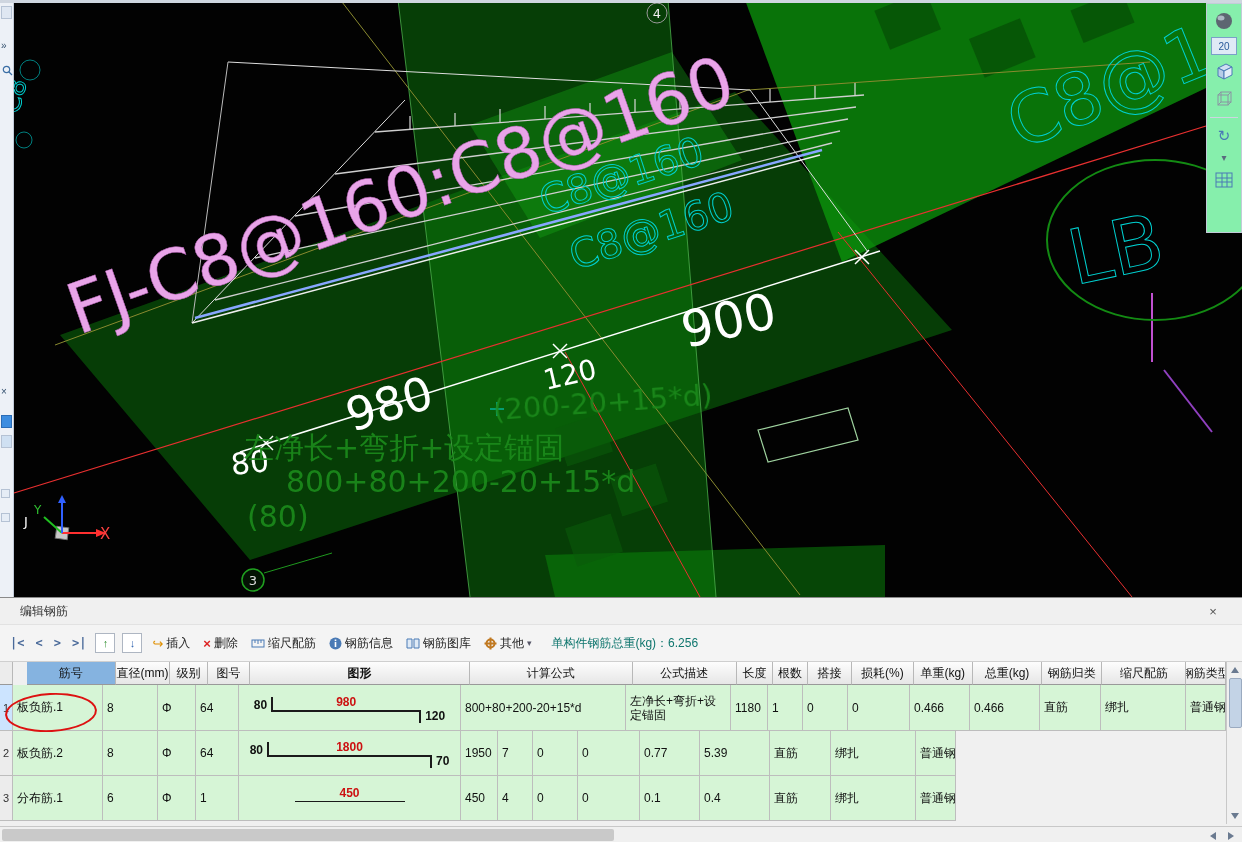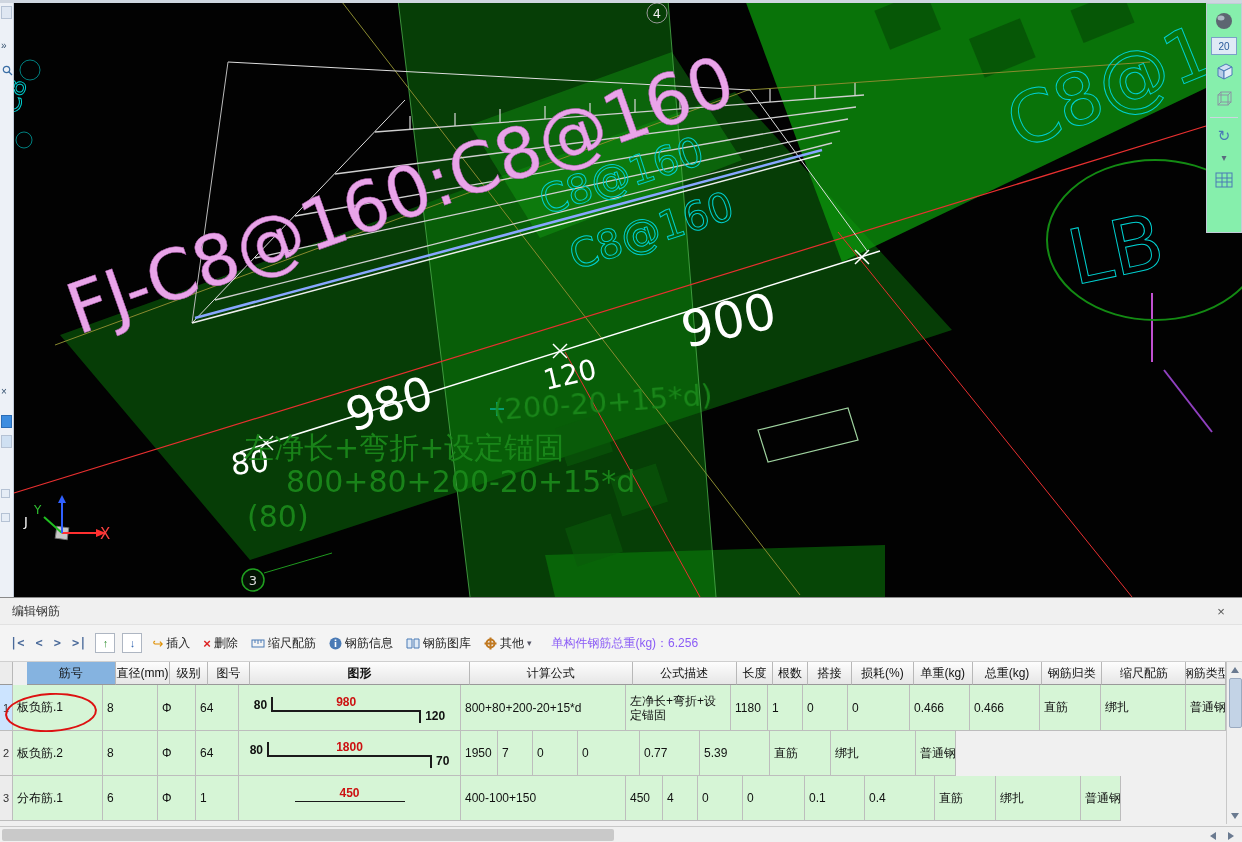--- a/index.html
+++ b/index.html
@@ -22,34 +22,34 @@
   .rt-btn{width:26px;height:24px;display:flex;align-items:center;justify-content:center;
           border-radius:3px;cursor:pointer;color:#4a7ab5;font-size:15px;}
   .rt-zoom{width:24px;height:16px;border:1px solid #7aa0c8;background:#dfeaf6;color:#2a5a9a;
            font-size:10px;display:flex;align-items:center;justify-content:center;}
   .rt-sep{width:28px;height:1px;background:#cdd5e0;margin:2px 0;}
   .rt-caret{height:12px;font-size:10px;color:#5a6a7e;}
 
   
   .bottom-panel{position:absolute;left:0;top:597px;width:1242px;height:245px;background:#f0f0f0;
                 border-top:1px solid #8a8a8a;z-index:10;}
-  .panel-titlebar{height:26px;display:flex;align-items:center;padding:0 12px;font-size:12px;color:#333;}
+  .panel-titlebar{height:26px;display:flex;align-items:center;padding:0 20px;font-size:12px;color:#333;}
   .panel-close{margin-left:auto;width:18px;height:16px;display:flex;align-items:center;
                justify-content:center;color:#555;font-size:13px;cursor:pointer;}
   .panel-toolbar{height:36px;display:flex;align-items:center;padding:0 8px;gap:7px;font-size:12px;
                  color:#222;border-top:1px solid #e2e2e2;border-bottom:1px solid #cfcfcf;background:#f4f4f4;}
   .navbtn{color:#4a6a9a;font-weight:bold;font-family:"DejaVu Sans Mono",monospace;font-size:12px;
           padding:1px 2px;cursor:pointer;}
   .boxbtn{width:18px;height:18px;border:1px solid #aeb6c2;background:#fff;display:flex;
           align-items:center;justify-content:center;font-size:11px;cursor:pointer;}
   .up-ic{color:#2f8f2f;} .down-ic{color:#2f63b0;}
   .tool-item{display:flex;align-items:center;gap:3px;padding:2px 3px;cursor:pointer;white-space:nowrap;}
   .ic-insert{color:#e09000;font-size:13px;}
   .ic-del{color:#d22;font-weight:bold;font-size:13px;}
-  .total-weight{margin-left:10px;color:#8b5cf6;}
+  .total-weight{margin-left:10px;color:#0f766e;}
 
   
   .grid{position:absolute;left:0;top:64px;width:1226px;}
   .grid-header{display:flex;}
   .gh{height:23px;display:flex;align-items:center;justify-content:center;font-size:12px;color:#111;
       border-right:1px solid #b8b8b8;border-bottom:1px solid #999;
       background:linear-gradient(#fdfdfd,#e6e6e6);box-sizing:border-box;overflow:hidden;white-space:nowrap;}
   .gh-sel{background:#85b3e0;margin-left:14px;}
   .grow{display:flex;}
   .gc{display:flex;align-items:center;font-size:12px;color:#111;border-right:1px solid #bdbdbd;
@@ -414,21 +414,20 @@
       <div class="gc c1">6</div>
       <div class="gc c2">Φ</div>
       <div class="gc c3">1</div>
       <div class="gc c4 center">
         <div class="shape">
           <div class="sh-line w110">
             <span class="sh-mid">450</span>
           </div>
         </div>
       </div>
-      <div class="gc c5">400-100+150</div>
       <div class="gc c7">450</div>
       <div class="gc c8">4</div>
       <div class="gc c9">0</div>
       <div class="gc c10">0</div>
       <div class="gc c11">0.1</div>
       <div class="gc c12">0.4</div>
       <div class="gc c13">直筋</div>
       <div class="gc c14">绑扎</div>
       <div class="gc c15">普通钢筋</div>
     </div>

